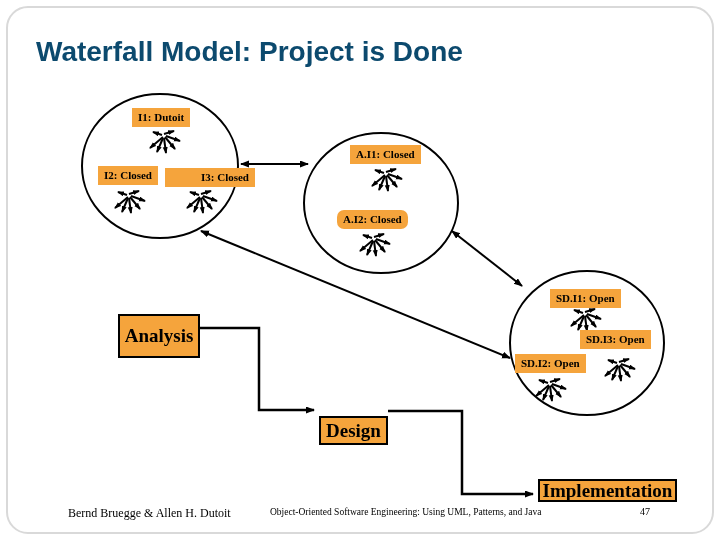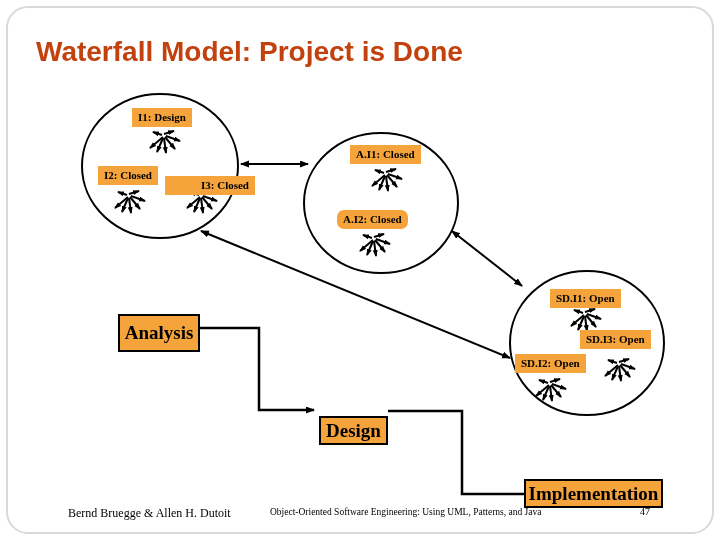--- a/index.html
+++ b/index.html
@@ -15,21 +15,21 @@
     left: 6px; top: 6px; right: 6px; bottom: 6px;
     border: 2px solid #d9d9d9;
     border-radius: 22px;
     pointer-events: none;
   }
   .slide-title {
     position: absolute;
     left: 36px; top: 36px;
     font-size: 28px;
     font-weight: bold;
-    color: #c2410c;
+    color: #0c4a6e;
     letter-spacing: 0px;
     white-space: nowrap;
   }
   svg.diagram {
     position: absolute;
     left: 0; top: 0;
     width: 720px; height: 540px;
   }
   .issue-label {
     position: absolute;
@@ -107,28 +107,28 @@
   <use href="#burst" transform="translate(163,141)"></use>
   <use href="#burst" transform="translate(128,201)"></use>
   <use href="#burst" transform="translate(200,201)"></use>
   <use href="#burst" transform="translate(385,179)"></use>
   <use href="#burst" transform="translate(373,244)"></use>
   <use href="#burst" transform="translate(584,319)"></use>
   <use href="#burst" transform="translate(618,369)"></use>
   <use href="#burst" transform="translate(549,389)"></use>
 </svg>
 
-<div class="issue-label" style="left:132px; top:108px;">I1: Design</div>
+<div class="issue-label" style="left:132px; top:108px;">I1: Dutoit</div>
 <div class="issue-label" style="left:98px; top:166px;font-family:Liberation Serif, serif;">I2: Closed</div>
-<div class="issue-label" style="left:165px; top:176px;padding-left:36px;">I3: Closed</div>
+<div class="issue-label" style="left:165px; top:168px;padding-left:36px;">I3: Closed</div>
 <div class="issue-label" style="left:350px; top:145px;">A.I1: Closed</div>
 <div class="issue-label" style="left:337px; top:210px;border-radius:7px;">A.I2: Closed</div>
 <div class="issue-label" style="left:550px; top:289px;">SD.I1: Open</div>
 <div class="issue-label" style="left:580px; top:330px;">SD.I3: Open</div>
 <div class="issue-label" style="left:515px; top:354px;">SD.I2: Open</div>
 
-<div class="phase-box" style="left:118px; top:314px; width:82px; height:38px;">Analysis</div>
+<div class="phase-box" style="left:118px; top:314px; width:82px; height:44px;">Analysis</div>
 <div class="phase-box" style="left:319px; top:416px; width:69px; height:29px;">Design</div>
-<div class="phase-box" style="left:524px; top:479px; width:139px; height:29px;">Implementation</div>
+<div class="phase-box" style="left:538px; top:479px; width:139px; height:23px;">Implementation</div>
 
 <div class="footer-text footer-authors">Bernd Bruegge &amp; Allen H. Dutoit</div>
 <div class="footer-text footer-book">Object-Oriented Software Engineering: Using UML, Patterns, and Java</div>
 <div class="footer-text footer-page">47</div>
 
 </body></html>

